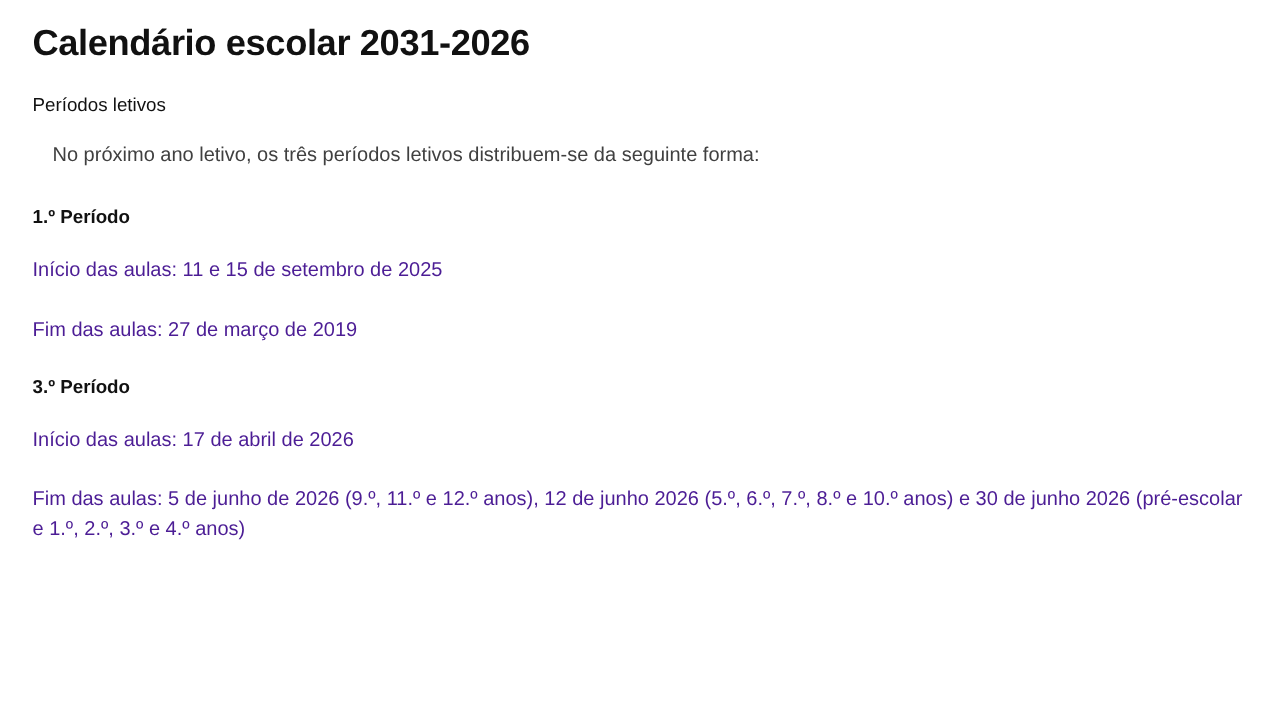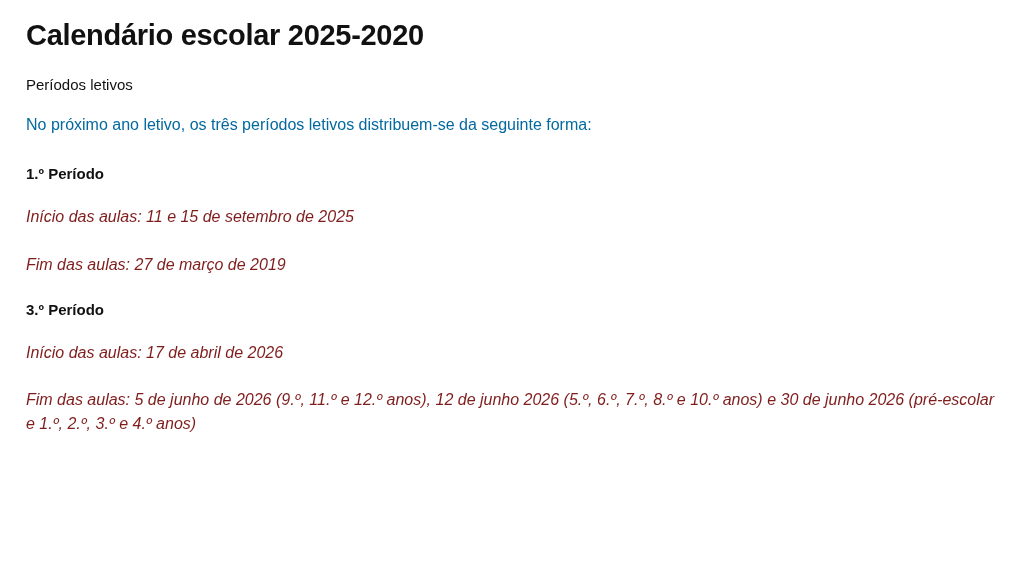--- a/index.html
+++ b/index.html
@@ -32,51 +32,50 @@
   .section-heading {
     font-size: 15px;
     font-weight: normal;
     line-height: 1.3;
     margin: 0 0 20px 0;
     color: #111111;
   }
   .intro-paragraph {
     font-size: 16px;
     line-height: 1.35;
-    margin: 0 0 28px 0;
-    color: #0369a1;
+    margin: 0 0 28px 16px;
+    color: #404040;
   }
   .period-block {
     margin: 0 0 0 0;
   }
   .period-heading {
     font-size: 15px;
     font-weight: bold;
     line-height: 1.3;
     margin: 0 0 22px 0;
     color: #111111;
   }
   .period-line {
     font-size: 16px;
     line-height: 1.45;
     margin: 0 0 24px 0;
-    color: #7f1d1d;
+    color: #4c1d95;
     max-width: 1000px;
-    font-style: italic;
   }
   .period-line.last {
     margin-bottom: 10px;
   }
 </style>
 </head>
 <body>
 
 <div class="page">
 
-  <h1 class="doc-title">Calendário escolar 2025-2020</h1>
+  <h1 class="doc-title">Calendário escolar 2031-2026</h1>
 
   <h2 class="section-heading">Períodos letivos</h2>
 
   <p class="intro-paragraph">No próximo ano letivo, os três períodos letivos distribuem-se da seguinte forma:</p>
 
   <div class="period-block">
     <h3 class="period-heading">1.º Período</h3>
     <p class="period-line">Início das aulas: 11 e 15 de setembro de 2025</p>
   </div>
 

